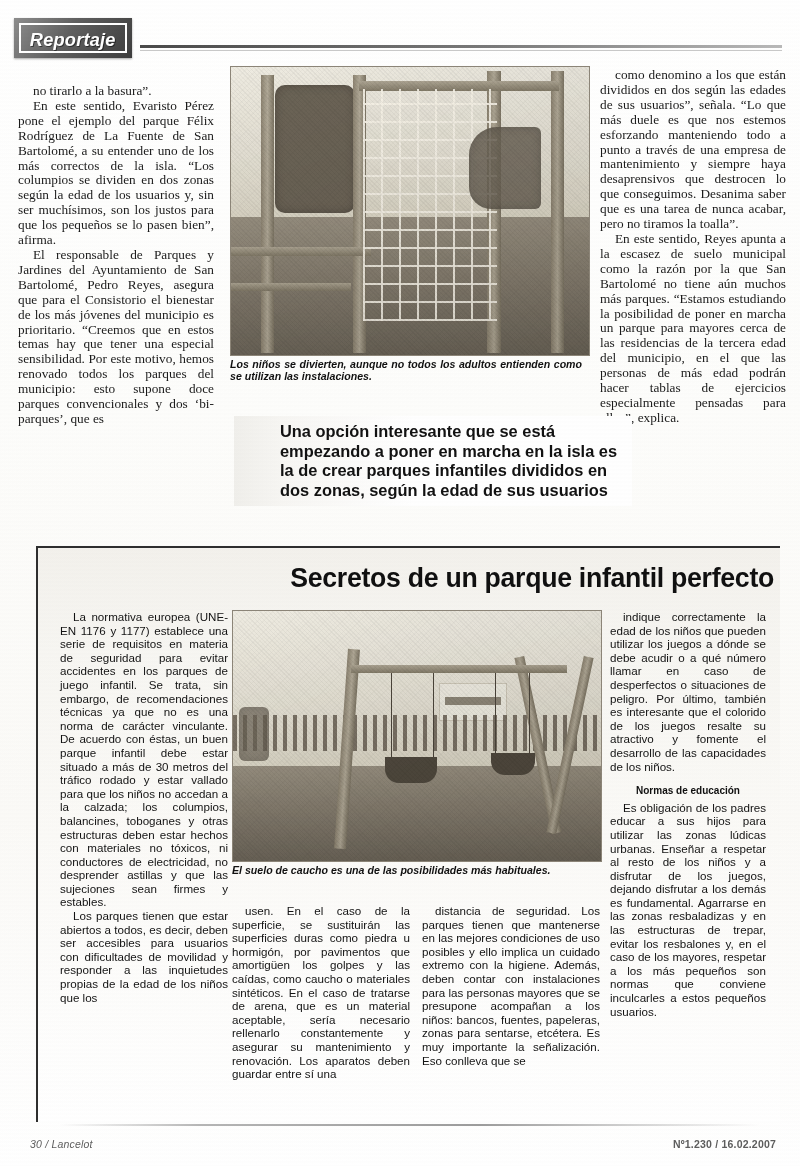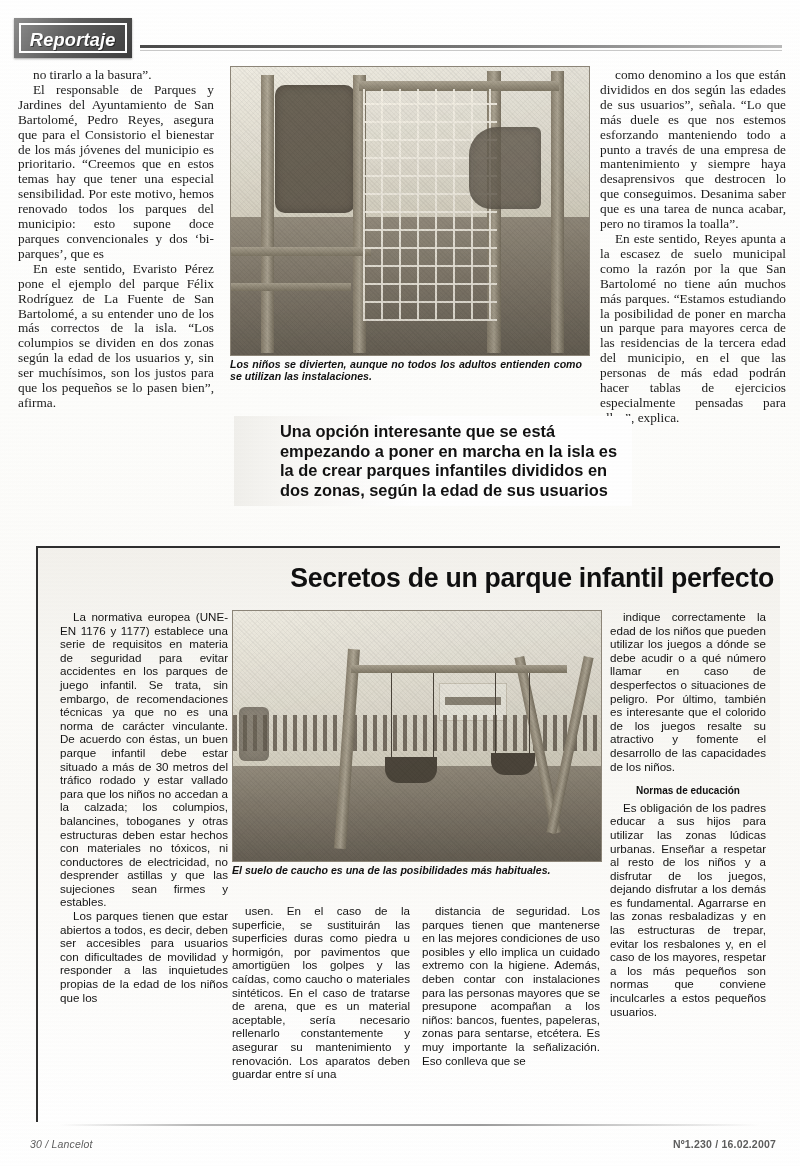--- a/index.html
+++ b/index.html
@@ -51,21 +51,21 @@
     top:36px;height:1px;background:#c9c9c9;
   }
   
   .top-section{position:absolute;left:14px;top:66px;width:772px;height:470px;}
   .col{
     font-size:13.3px;line-height:14.9px;text-align:justify;
     text-justify:inter-word;hyphens:manual;
   }
   .col p{margin:0;text-indent:15px;}
   .col p.first{text-indent:15px;}
-  #top-col-left{position:absolute;left:4px;top:2px;width:196px;}
+  #top-col-left{position:absolute;left:4px;top:18px;width:196px;}
   #top-col-right{position:absolute;left:586px;top:2px;width:186px;}
 
   .photo{
     position:absolute;
     background:#b9b2a4;
     overflow:hidden;
     border:1px solid #8c8578;
   }
   .photo .sky{position:absolute;left:0;right:0;top:0;height:52%;
     background:linear-gradient(180deg,#efece2 0%,#e7e3d6 60%,#ded9c9 100%);}
@@ -153,22 +153,22 @@
       </div>
     </div>
     <div class="masthead-rule"></div>
     <div class="masthead-rule thin"></div>
   </div>
 
   <div class="top-section">
 
     <div class="col" id="top-col-left">
       <p class="first">no tirarlo a la basura”.</p>
+      <p>En este sentido, Evaristo Pérez pone el ejemplo del parque Félix Rodríguez de La Fuente de San Bartolomé, a su entender uno de los más correctos de la isla. “Los columpios se dividen en dos zonas según la edad de los usuarios y, sin ser muchísimos, son los justos para que los pequeños se lo pasen bien”, afirma.</p>
       <p>El responsable de Parques y Jardines del Ayuntamiento de San Bartolomé, Pedro Reyes, asegura que para el Consistorio el bienestar de los más jóvenes del municipio es prioritario. “Creemos que en estos temas hay que tener una especial sensibilidad. Por este motivo, hemos renovado todos los parques del municipio: esto supone doce parques convencionales y dos ‘bi-parques’, que es</p>
-      <p>En este sentido, Evaristo Pérez pone el ejemplo del parque Félix Rodríguez de La Fuente de San Bartolomé, a su entender uno de los más correctos de la isla. “Los columpios se dividen en dos zonas según la edad de los usuarios y, sin ser muchísimos, son los justos para que los pequeños se lo pasen bien”, afirma.</p>
     </div>
 
     <div class="col" id="top-col-right">
       <p class="first">como denomino a los que están divididos en dos según las edades de sus usuarios”, señala. “Lo que más duele es que nos estemos esforzando manteniendo todo a punto a través de una empresa de mantenimiento y siempre haya desaprensivos que destrocen lo que conseguimos. Desanima saber que es una tarea de nunca acabar, pero no tiramos la toalla”.</p>
       <p>En este sentido, Reyes apunta a la escasez de suelo municipal como la razón por la que San Bartolomé no tiene aún muchos más parques. “Estamos estudiando la posibilidad de poner en marcha un parque para mayores cerca de las residencias de la tercera edad del municipio, en el que las personas de más edad podrán hacer tablas de ejercicios especialmente pensadas para ellos”, explica.</p>
     </div>
 
     <div class="photo" style="left:216px;top:0px;width:358px;height:288px;">
       <div class="sky"></div>
       <div class="ground"></div>

